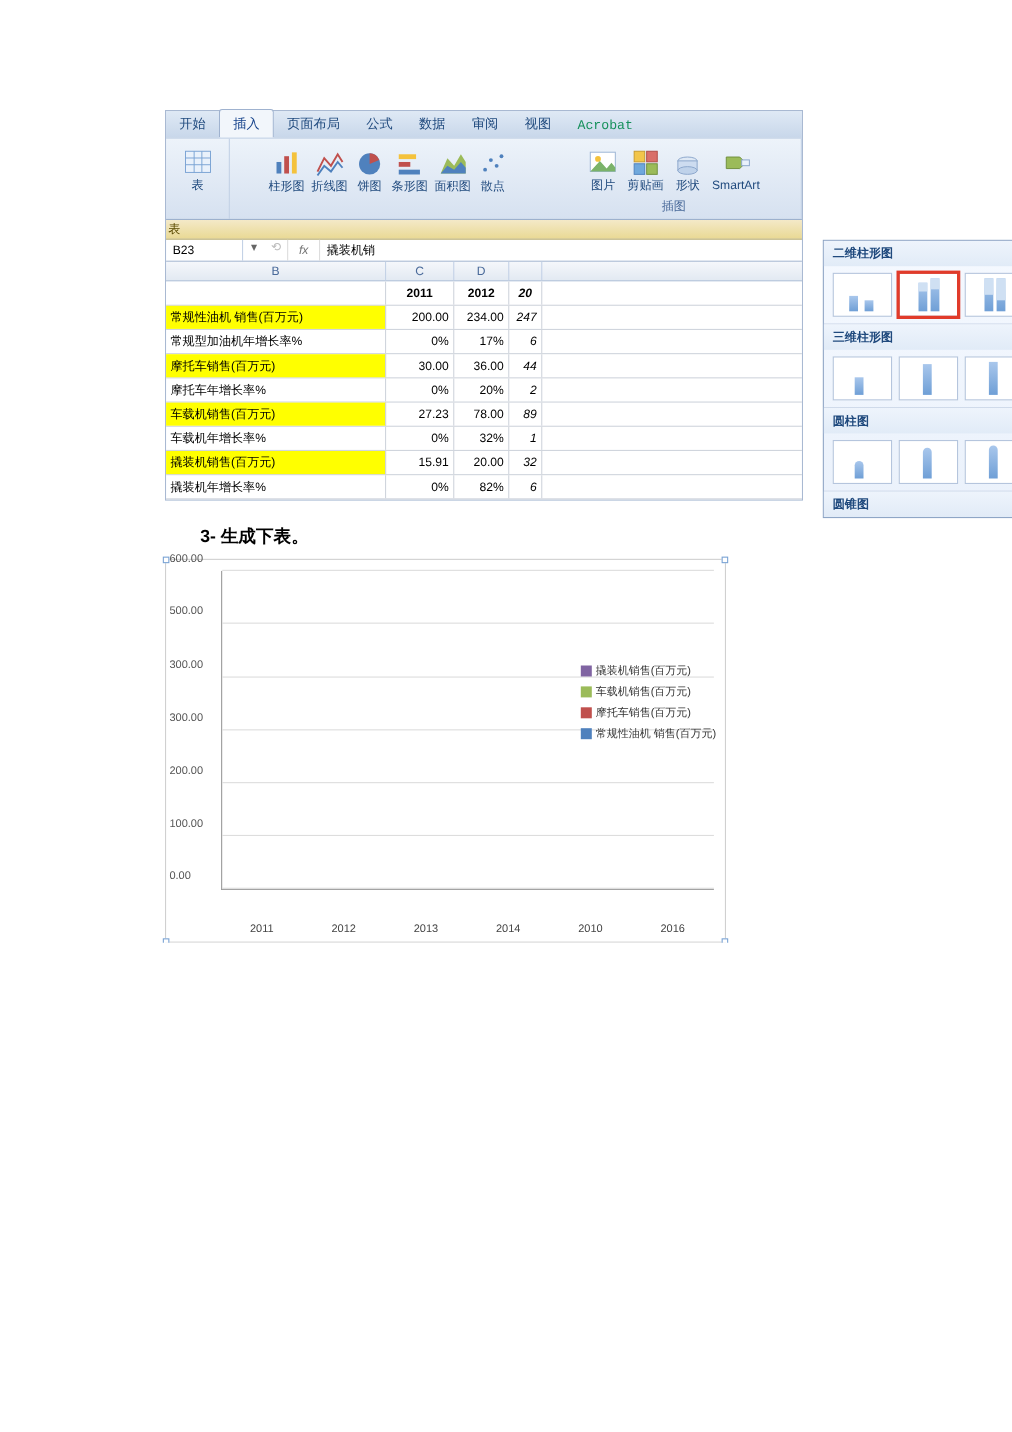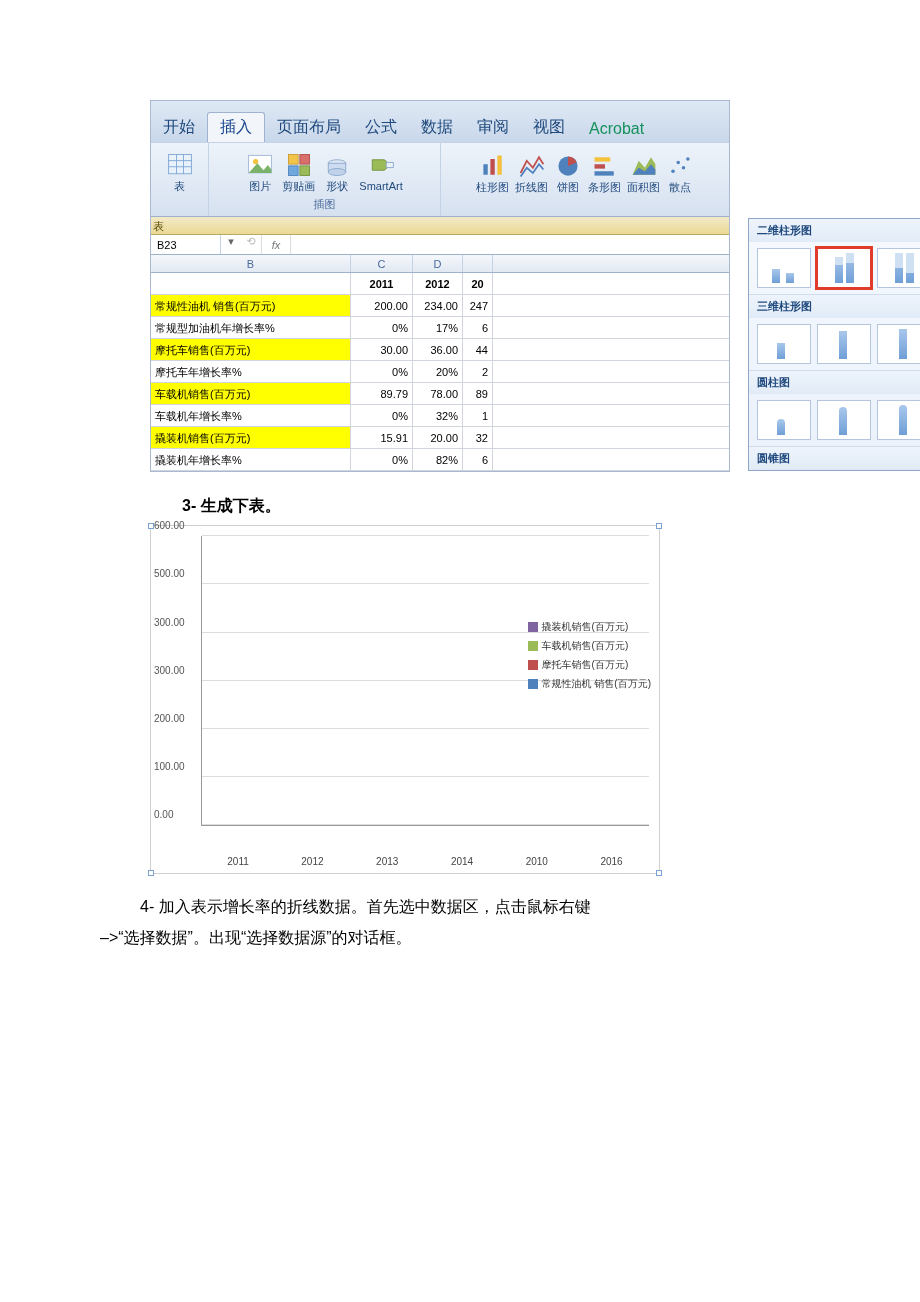--- a/index.html
+++ b/index.html
@@ -9,23 +9,24 @@
   
   .excel-shot {
     margin: 100px 0 0 150px;
     width: 580px;
     border: 1px solid #a9b9d2;
     background: #dbe5f1;
   }
   .tabs {
     display: flex;
     background: linear-gradient(#dfe9f5,#c8d7ea);
-    height: 41px;
-    font-size: 16px;
+    height: 24px;
+    font-size: 12px;
     align-items: flex-end;
+    font-family: Liberation Mono, monospace;
   }
   .tab {
     padding: 4px 12px 4px 12px;
     color: #1f497d;
     cursor: default;
   }
   .tab.active {
     background: #f2f6fb;
     border: 1px solid #9fb2cf;
     border-bottom: none;
@@ -74,21 +75,21 @@
   .fx { width: 30px; text-align:center; font-style: italic; color:#777; border-left:1px solid #ddd; border-right:1px solid #ddd; line-height:20px;}
   .fxval { flex:1; padding-left:6px; line-height:20px; }
   .colhdr-row {
     display:flex; background:linear-gradient(#f5f7fb,#e2e9f2); height:18px; font-size:11px; border-bottom:1px solid #9db1cd;
   }
   .colhdr-row div { border-right:1px solid #c4d2e6; text-align:center; line-height:18px; color:#4a6a9a;} 
   .colw-r{ width:200px;} .colw-c{ width:62px;} .colw-d{ width:50px;} .colw-e{ width:30px;}
   .sheet { background:#fff; }
   .srow { display:flex; height:22px; font-size:11px; border-bottom:1px solid #d0d5dd; }
   .srow .cell { border-right:1px solid #d0d5dd; padding:0 4px; line-height:22px; overflow:hidden; white-space:nowrap; }
-  .cell.r{ width:200px; text-align:left;} .cell.c{ width:62px; text-align:right;} .cell.d{ width:50px; text-align:right;} .cell.e{ width:30px; text-align:right;}
+  .cell.r{ width:200px; text-align:left;} .cell.c{ width:62px; text-align:right;} .cell.d{ width:50px; text-align:right;} .cell.e{ width:30px; text-align:right;font-style:italic;}
   .hdrrow { font-weight:bold; background:#fff;}
   .hdrrow .cell{ text-align:center;}
   .hlY { background: #ffff00; }
 
   
   .chart-dd {
     position: absolute;
     margin-left: 450px; 
     width: 280px;
     background: linear-gradient(#f5f9ff,#eaf1fb);
@@ -161,20 +162,72 @@
                   <line x1="3" y1="18" x2="29" y2="18" stroke="#7aa3d4"></line>
                   <line x1="12" y1="4" x2="12" y2="26" stroke="#7aa3d4"></line>
                   <line x1="20" y1="4" x2="20" y2="26" stroke="#7aa3d4"></line>
                 </svg>
               <span class="lbl">表</span>
             </div>
           </div>
           <div class="grplabel" style="visibility:hidden">表</div>
         </div>
 
+        <div class="rgroup" style="flex:1; border-right:none;">
+          <div class="icons" style="gap:6px">
+            <div class="ico">
+              <svg viewBox="0 0 32 32">
+                  <rect x="5" y="14" width="5" height="12" fill="#4f81bd"></rect>
+                  <rect x="13" y="8" width="5" height="18" fill="#c0504d"></rect>
+                  <rect x="21" y="4" width="5" height="22" fill="#f4c23c"></rect>
+                </svg>
+              <span class="lbl">柱形图</span>
+            </div>
+            <div class="ico">
+              <svg viewBox="0 0 32 32">
+                  <polyline points="3,24 10,10 17,18 24,6 29,14" fill="none" stroke="#c0504d" stroke-width="2"></polyline>
+                  <polyline points="3,28 10,18 17,24 24,14 29,20" fill="none" stroke="#4f81bd" stroke-width="2"></polyline>
+                </svg>
+              <span class="lbl">折线图</span>
+            </div>
+            <div class="ico">
+              <svg viewBox="0 0 32 32">
+                  <circle cx="16" cy="16" r="11" fill="#4f81bd"></circle>
+                  <path d="M16 16 L16 5 A11 11 0 0 1 26 12 Z" fill="#c0504d"></path>
+                </svg>
+              <span class="lbl">饼图</span>
+            </div>
+            <div class="ico">
+              <svg viewBox="0 0 32 32">
+                  <rect x="4" y="6" width="18" height="5" fill="#f4c23c"></rect>
+                  <rect x="4" y="14" width="12" height="5" fill="#c0504d"></rect>
+                  <rect x="4" y="22" width="22" height="5" fill="#4f81bd"></rect>
+                </svg>
+              <span class="lbl">条形图</span>
+            </div>
+            <div class="ico">
+              <svg viewBox="0 0 32 32">
+                  <polygon points="3,26 10,10 17,18 24,6 29,14 29,26" fill="#9bbb59"></polygon>
+                  <polygon points="3,26 10,18 17,22 24,14 29,20 29,26" fill="#4f81bd"></polygon>
+                </svg>
+              <span class="lbl">面积图</span>
+            </div>
+            <div class="ico">
+              <svg viewBox="0 0 32 32">
+                  <circle cx="8" cy="22" r="2" fill="#4f81bd"></circle>
+                  <circle cx="14" cy="12" r="2" fill="#4f81bd"></circle>
+                  <circle cx="20" cy="18" r="2" fill="#4f81bd"></circle>
+                  <circle cx="25" cy="8" r="2" fill="#4f81bd"></circle>
+                </svg>
+              <span class="lbl">散点</span>
+            </div>
+          </div>
+          <div class="grplabel">&nbsp;</div>
+        </div>
+
         <div class="rgroup" style="width:232px">
           <div class="icons">
             <div class="ico">
               <svg viewBox="0 0 32 32">
                   <rect x="3" y="5" width="26" height="20" fill="#fff" stroke="#9bb4d4"></rect>
                   <circle cx="11" cy="12" r="3" fill="#f4c23c"></circle>
                   <polyline points="3,25 13,14 20,22 25,16 29,21 29,25" fill="#7bb36a" stroke="none"></polyline>
                 </svg>
               <span class="lbl">图片</span>
             </div>
@@ -197,82 +250,31 @@
             </div>
             <div class="ico">
               <svg viewBox="0 0 32 32">
                   <polygon points="6,10 20,10 26,16 20,22 6,22" fill="#9bbb59" stroke="#6f8f3d"></polygon>
                   <rect x="22" y="13" width="8" height="6" fill="#e9f1fb" stroke="#8aa6cb"></rect>
                 </svg>
               <span class="lbl">SmartArt</span>
             </div>
           </div>
           <div class="grplabel">插图</div>
-        </div>
-
-        <div class="rgroup" style="flex:1; border-right:none;">
-          <div class="icons" style="gap:6px">
-            <div class="ico">
-              <svg viewBox="0 0 32 32">
-                  <rect x="5" y="14" width="5" height="12" fill="#4f81bd"></rect>
-                  <rect x="13" y="8" width="5" height="18" fill="#c0504d"></rect>
-                  <rect x="21" y="4" width="5" height="22" fill="#f4c23c"></rect>
-                </svg>
-              <span class="lbl">柱形图</span>
-            </div>
-            <div class="ico">
-              <svg viewBox="0 0 32 32">
-                  <polyline points="3,24 10,10 17,18 24,6 29,14" fill="none" stroke="#c0504d" stroke-width="2"></polyline>
-                  <polyline points="3,28 10,18 17,24 24,14 29,20" fill="none" stroke="#4f81bd" stroke-width="2"></polyline>
-                </svg>
-              <span class="lbl">折线图</span>
-            </div>
-            <div class="ico">
-              <svg viewBox="0 0 32 32">
-                  <circle cx="16" cy="16" r="11" fill="#4f81bd"></circle>
-                  <path d="M16 16 L16 5 A11 11 0 0 1 26 12 Z" fill="#c0504d"></path>
-                </svg>
-              <span class="lbl">饼图</span>
-            </div>
-            <div class="ico">
-              <svg viewBox="0 0 32 32">
-                  <rect x="4" y="6" width="18" height="5" fill="#f4c23c"></rect>
-                  <rect x="4" y="14" width="12" height="5" fill="#c0504d"></rect>
-                  <rect x="4" y="22" width="22" height="5" fill="#4f81bd"></rect>
-                </svg>
-              <span class="lbl">条形图</span>
-            </div>
-            <div class="ico">
-              <svg viewBox="0 0 32 32">
-                  <polygon points="3,26 10,10 17,18 24,6 29,14 29,26" fill="#9bbb59"></polygon>
-                  <polygon points="3,26 10,18 17,22 24,14 29,20 29,26" fill="#4f81bd"></polygon>
-                </svg>
-              <span class="lbl">面积图</span>
-            </div>
-            <div class="ico">
-              <svg viewBox="0 0 32 32">
-                  <circle cx="8" cy="22" r="2" fill="#4f81bd"></circle>
-                  <circle cx="14" cy="12" r="2" fill="#4f81bd"></circle>
-                  <circle cx="20" cy="18" r="2" fill="#4f81bd"></circle>
-                  <circle cx="25" cy="8" r="2" fill="#4f81bd"></circle>
-                </svg>
-              <span class="lbl">散点</span>
-            </div>
-          </div>
-          <div class="grplabel">&nbsp;</div>
         </div>
       </div>
 
       <div class="subribbon">表</div>
 
       <div class="formula-row">
         <div class="namebox">B23</div>
         <div class="dd">▾</div>
         <div class="dd" style="color:#bbb">⟲</div>
         <div class="fx">fx</div>
+        <div class="fxval">撬装机销</div>
       </div>
 
       <div class="colhdr-row">
         <div class="colw-r">B</div>
         <div class="colw-c">C</div>
         <div class="colw-d">D</div>
         <div class="colw-e"></div>
       </div>
 
       <div class="sheet">
@@ -303,21 +305,21 @@
               <div class="cell e">44</div>
             </div>
             <div class="srow">
               <div class="cell r">摩托车年增长率%</div>
               <div class="cell c">0%</div>
               <div class="cell d">20%</div>
               <div class="cell e">2</div>
             </div>
             <div class="srow">
               <div class="cell r hlY">车载机销售(百万元)</div>
-              <div class="cell c">89.79</div>
+              <div class="cell c">27.23</div>
               <div class="cell d">78.00</div>
               <div class="cell e">89</div>
             </div>
             <div class="srow">
               <div class="cell r">车载机年增长率%</div>
               <div class="cell c">0%</div>
               <div class="cell d">32%</div>
               <div class="cell e">1</div>
             </div>
             <div class="srow">
@@ -493,18 +495,14 @@
           <span>常规性油机 销售(百万元)</span>
         </div>
       </div>
 
     <div class="corner" style="top:-3px;left:-3px"></div>
     <div class="corner" style="top:-3px;right:-3px"></div>
     <div class="corner" style="bottom:-3px;left:-3px"></div>
     <div class="corner" style="bottom:-3px;right:-3px"></div>
   </div>
 
-  <div class="step4">
-    <div class="l1">4- 加入表示增长率的折线数据。首先选中数据区，点击鼠标右键</div>
-    <div>–&gt;“选择数据”。出现“选择数据源”的对话框。</div>
-  </div>
 
 </div>
 
 </body></html>

